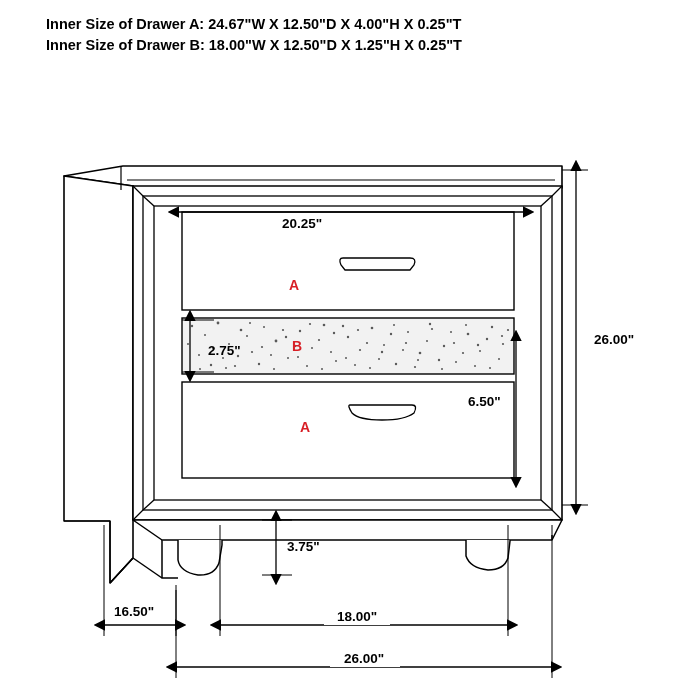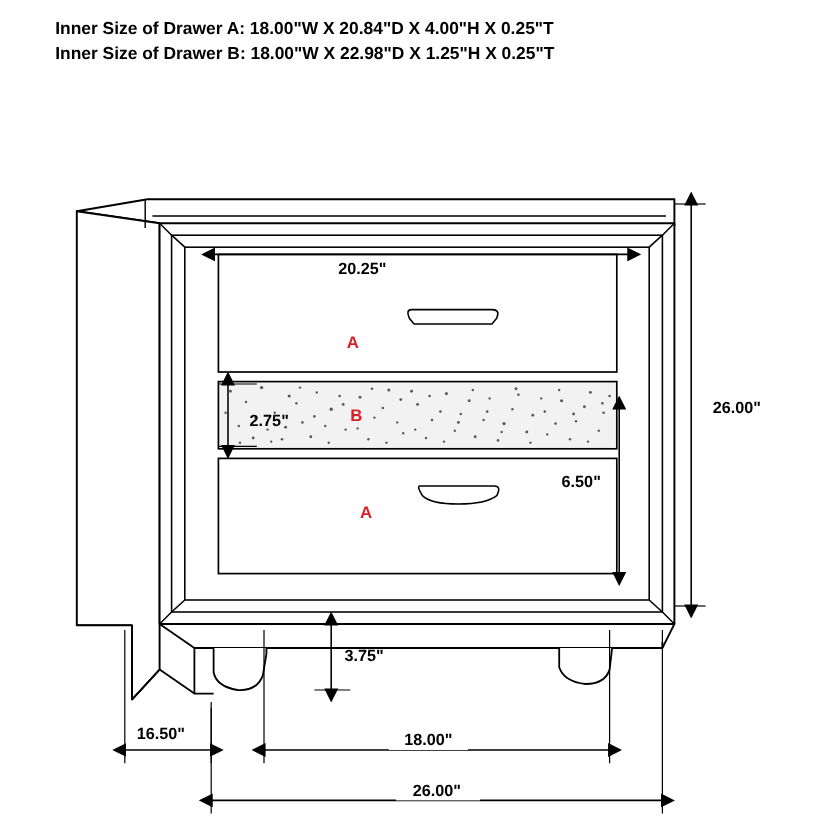--- a/index.html
+++ b/index.html
@@ -51,22 +51,22 @@
     font-weight: bold;
     fill: #d81f26;
   }
 </style>
 </head>
 <body>
 
 <div id="page">
 
   <div class="header">
-    <div class="header-line">Inner Size of Drawer A: 18.00"W X 20.84"D X 4.00"H X 0.25"T</div>
-    <div class="header-line">Inner Size of Drawer B: 18.00"W X 22.98"D X 1.25"H X 0.25"T</div>
+    <div class="header-line">Inner Size of Drawer A: 24.67"W X 12.50"D X 4.00"H X 0.25"T</div>
+    <div class="header-line">Inner Size of Drawer B: 18.00"W X 12.50"D X 1.25"H X 0.25"T</div>
   </div>
 
   <svg class="diagram" viewBox="0 0 700 700">
 
     <g fill="#ffffff" stroke="#000000" stroke-width="1.6" stroke-linejoin="round">
 
       <polygon points="64,176 123,166 562,166 562,188 133,194 133,186"></polygon>
 
       <polygon points="64,176 133,186 133,558 110,583 110,521 64,521"></polygon>
 

